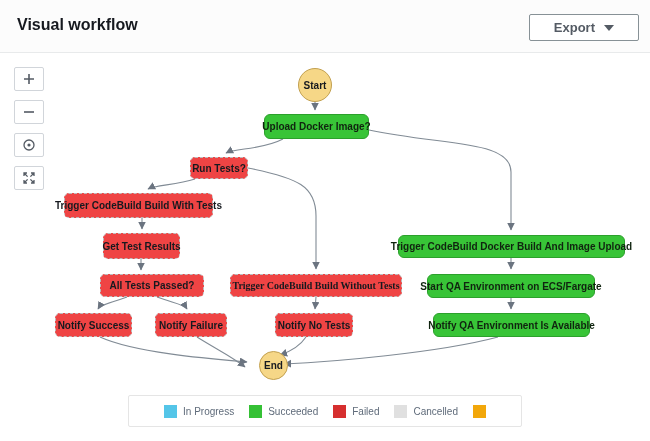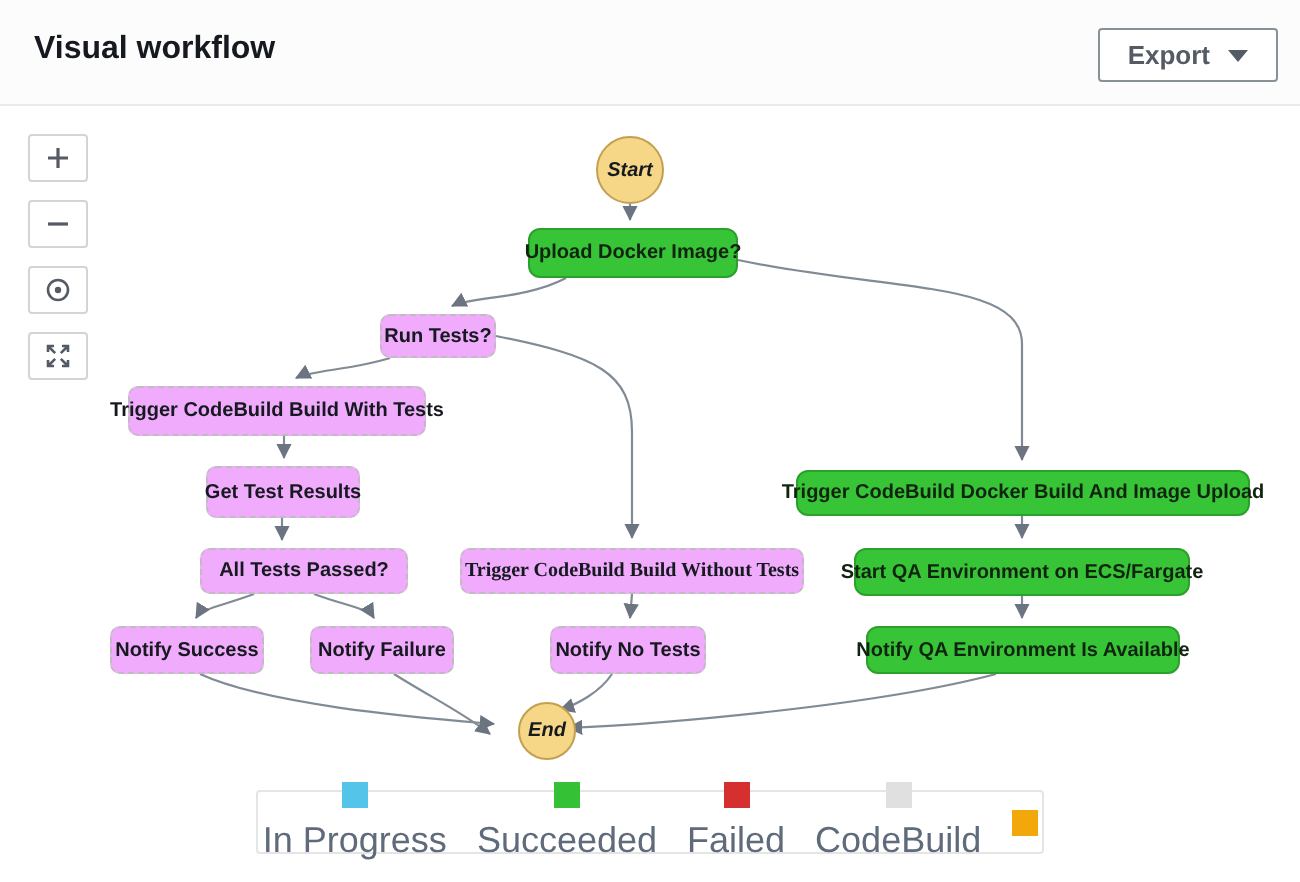--- a/index.html
+++ b/index.html
@@ -5,21 +5,21 @@
   * { margin:0; padding:0; box-sizing:border-box; }
   html,body { width:650px; height:441px; background:#fff; overflow:hidden;
               font-family:"Liberation Sans", sans-serif; }
   .app { position:relative; width:650px; height:441px; background:#fff; }
 
   
   .header { position:absolute; top:0; left:0; right:0; height:53px;
             background:#fcfcfc; border-bottom:1px solid #e8eaeb; }
   .title { position:absolute; left:17px; top:16px; font-size:16px; font-weight:700;
            color:#16191f; }
-  .export-btn { position:absolute; right:11px; top:14px; height:27px; padding:0 14px;
+  .export-btn { position:absolute; right:11px; top:14px; height:27px; padding:0 24px;
                 background:#fff; border:1px solid #879196; border-radius:2px;
                 display:flex; align-items:center; gap:9px; cursor:pointer;
                 font-size:13px; font-weight:700; color:#545b64; }
   .caret { display:inline-block; width:0; height:0; border-left:5px solid transparent;
            border-right:5px solid transparent; border-top:6px solid #545b64; }
 
   
   .canvas { position:absolute; top:54px; left:0; width:650px; height:387px; background:#fff; }
   .edges { position:absolute; top:0; left:0; pointer-events:none; }
 
@@ -27,31 +27,31 @@
   .controls { position:absolute; left:14px; top:13px; display:flex;
               flex-direction:column; gap:9px; }
   .ctrl-btn { width:30px; height:24px; background:#fff; border:1px solid #d1d5da;
               border-radius:2px; display:flex; align-items:center; justify-content:center;
               cursor:pointer; color:#545b64; }
 
   
   .node { position:absolute; display:flex; align-items:center; justify-content:center;
           font-size:10px; font-weight:700; color:#16191f; white-space:nowrap;
           cursor:pointer; }
-  .node.default { background:#f0abfc; border:1px dashed #bdbdbd; border-radius:5px; }
+  .node.default { background:#ef4444; border:1px dashed #bdbdbd; border-radius:5px; }
   .node.succeeded { background:var(--succeeded-fill); border:1px solid var(--succeeded-border);
                     border-radius:6px; color:#10240f;text-align:center; }
   .node.terminal { background:var(--terminal-fill); border:1px solid var(--terminal-border);
-                   border-radius:50%;font-style:italic; }
+                   border-radius:50%; }
 
   
   .legend { position:absolute; left:128px; top:341px; width:394px; height:32px;
             background:#fff; border:1px solid #e5e5e5; border-radius:2px;
             display:flex; align-items:center; justify-content:center; gap:15px; }
-  .legend-item { display:flex; align-items:center; gap:6px; font-size:18px; color:#5f6b7a;flex-direction:column; }
+  .legend-item { display:flex; align-items:center; gap:6px; font-size:10px; color:#5f6b7a; }
   .swatch { width:13px; height:13px; display:inline-block; }
 </style>
 </head>
 <body>
 
 <div class="app">
 
   <div class="header">
     <div class="title">Visual workflow</div>
     <button class="export-btn">
@@ -142,21 +142,21 @@
         <span class="legend-item">
           <span class="swatch" style="background: rgb(53, 193, 53);"></span>
           <span>Succeeded</span>
         </span>
         <span class="legend-item">
           <span class="swatch" style="background: rgb(214, 47, 47);"></span>
           <span>Failed</span>
         </span>
         <span class="legend-item">
           <span class="swatch" style="background: rgb(224, 224, 224);"></span>
-          <span>CodeBuild</span>
+          <span>Cancelled</span>
         </span>
         <span class="legend-item">
           <span class="swatch" style="background: rgb(242, 167, 10);"></span>
         </span>
       </div>
 
   </div>
 </div>
 
 </body></html>

